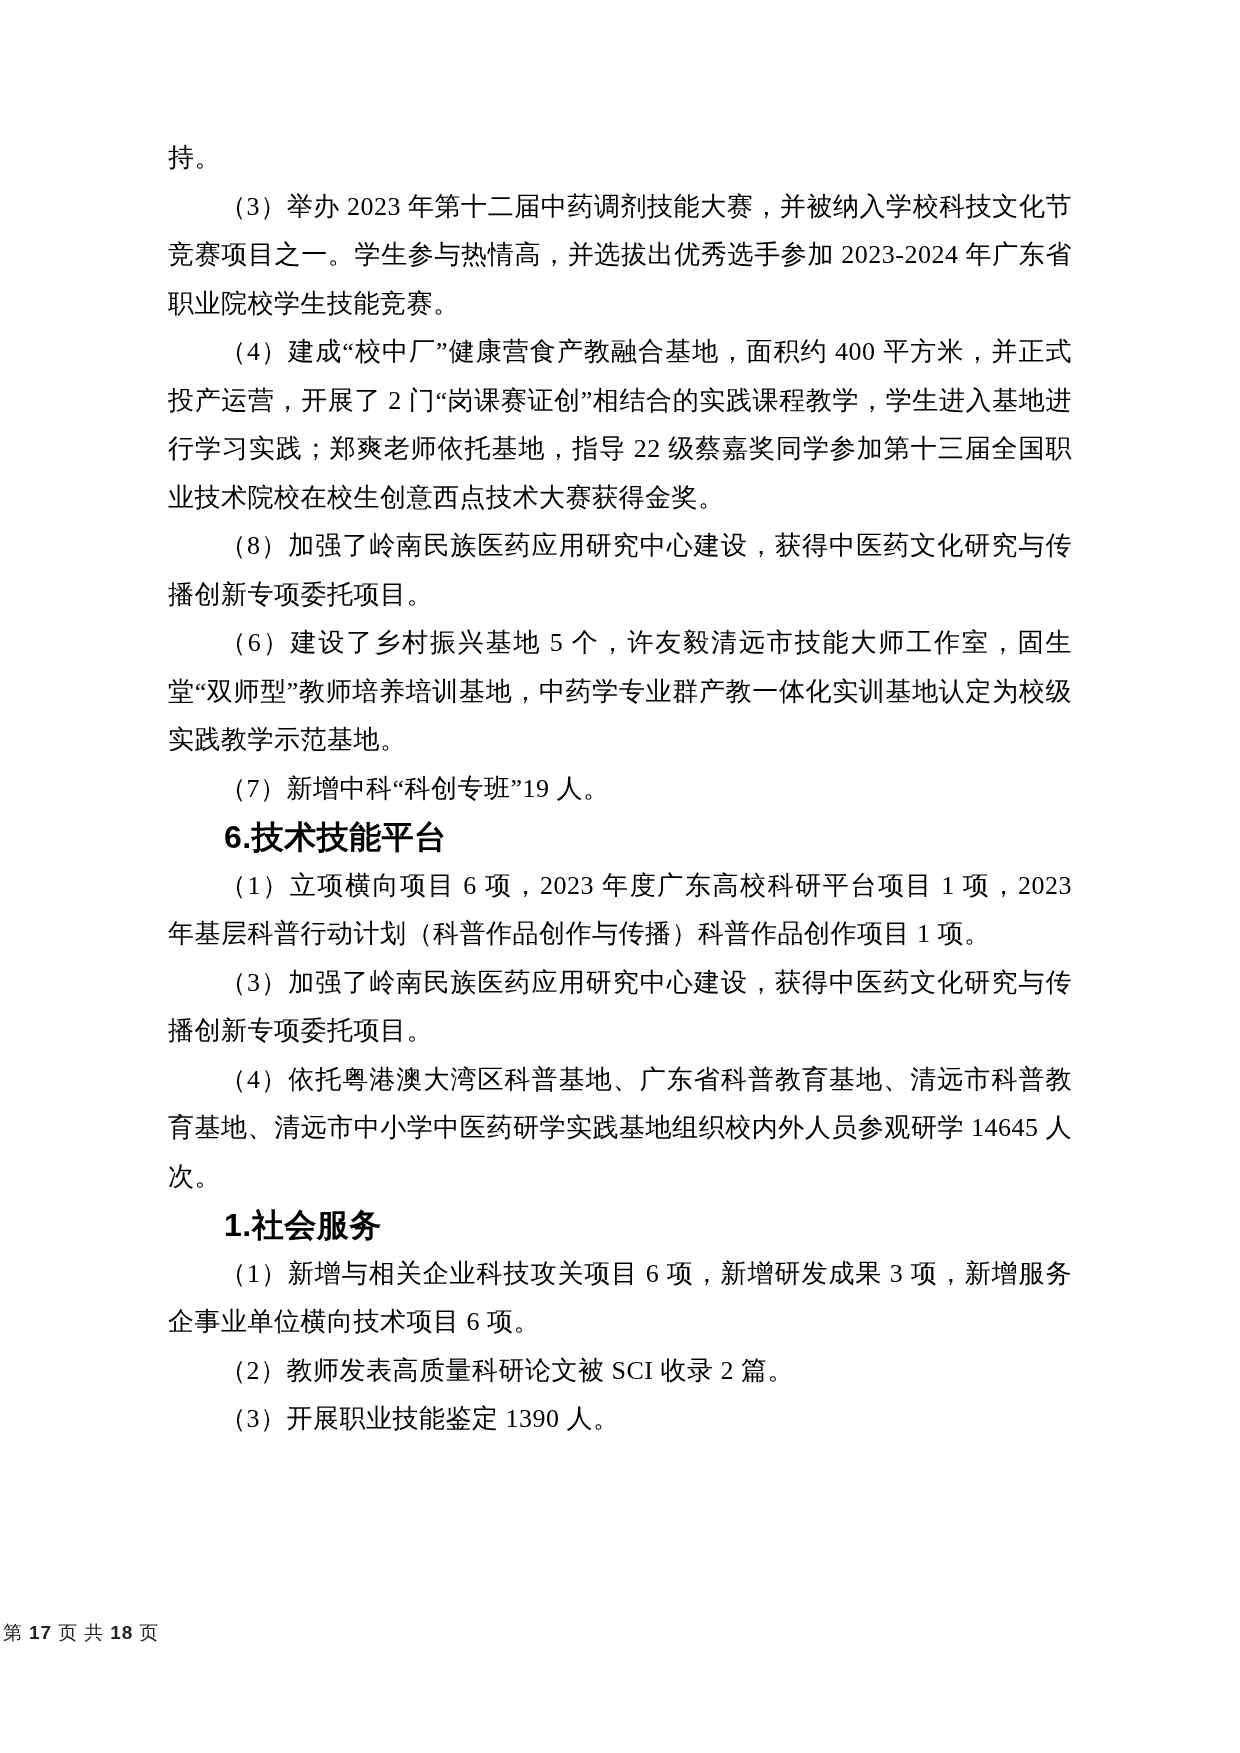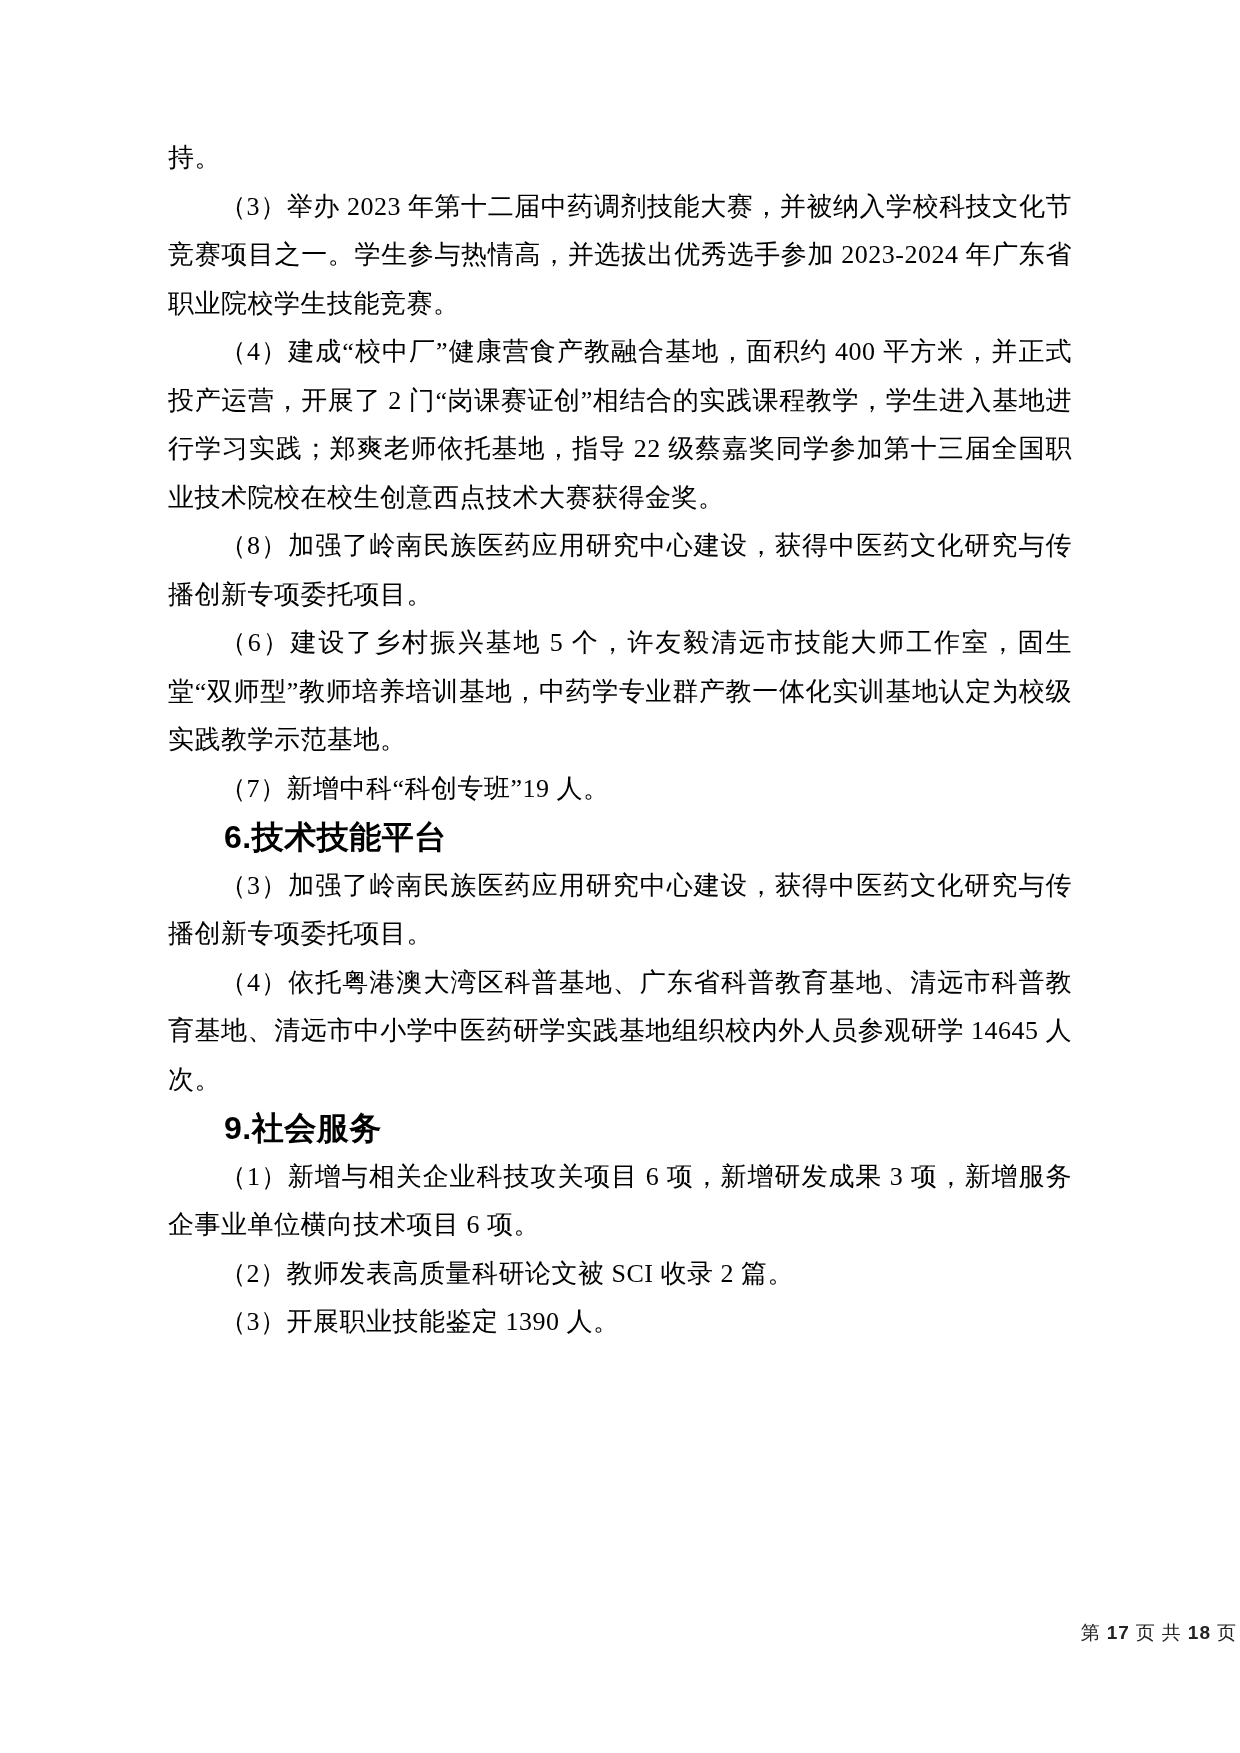--- a/index.html
+++ b/index.html
@@ -40,21 +40,21 @@
     text-indent: 1.75em;
     font-weight: bold;
     font-family: "Liberation Sans", "DejaVu Sans", sans-serif;
     letter-spacing: 0.5px;
   }
   .footer {
     position: absolute;
     left: 0;
     right: 0;
     top: 1620px;
-    text-align: right;
+    text-align: left;
     font-size: 19px;
     color: #222222;
     letter-spacing: 1px;
   }
   .footer span {
     margin: 0 3px;
   }
   .footer .num {
     font-family: "Liberation Sans", "DejaVu Sans", sans-serif;
     font-weight: 600;
@@ -66,23 +66,24 @@
 <div class="page">
 
   <main class="content">
     <p class="para">持。</p>
     <p class="para indent">（3）举办 2023 年第十二届中药调剂技能大赛，并被纳入学校科技文化节竞赛项目之一。学生参与热情高，并选拔出优秀选手参加 2023-2024 年广东省职业院校学生技能竞赛。</p>
     <p class="para indent">（4）建成“校中厂”健康营食产教融合基地，面积约 400 平方米，并正式投产运营，开展了 2 门“岗课赛证创”相结合的实践课程教学，学生进入基地进行学习实践；郑爽老师依托基地，指导 22 级蔡嘉奖同学参加第十三届全国职业技术院校在校生创意西点技术大赛获得金奖。</p>
     <p class="para indent">（8）加强了岭南民族医药应用研究中心建设，获得中医药文化研究与传播创新专项委托项目。</p>
     <p class="para indent">（6）建设了乡村振兴基地 5 个，许友毅清远市技能大师工作室，固生堂“双师型”教师培养培训基地，中药学专业群产教一体化实训基地认定为校级实践教学示范基地。</p>
     <p class="para indent">（7）新增中科“科创专班”19 人。</p>
     <h3 class="heading">6.技术技能平台</h3>
+    <p class="para indent">（1）立项横向项目 6 项，2023 年度广东高校科研平台项目 1 项，2023 年基层科普行动计划（科普作品创作与传播）科普作品创作项目 1 项。</p>
     <p class="para indent">（3）加强了岭南民族医药应用研究中心建设，获得中医药文化研究与传播创新专项委托项目。</p>
     <p class="para indent">（4）依托粤港澳大湾区科普基地、广东省科普教育基地、清远市科普教育基地、清远市中小学中医药研学实践基地组织校内外人员参观研学 14645 人次。</p>
-    <h3 class="heading">9.社会服务</h3>
+    <h3 class="heading">1.社会服务</h3>
     <p class="para indent">（1）新增与相关企业科技攻关项目 6 项，新增研发成果 3 项，新增服务企事业单位横向技术项目 6 项。</p>
     <p class="para indent">（2）教师发表高质量科研论文被 SCI 收录 2 篇。</p>
     <p class="para indent">（3）开展职业技能鉴定 1390 人。</p>
   </main>
 
   <footer class="footer">
     <span>第</span><span class="num">17</span><span>页</span><span>共</span><span class="num">18</span><span>页</span>
   </footer>
 
 </div>

